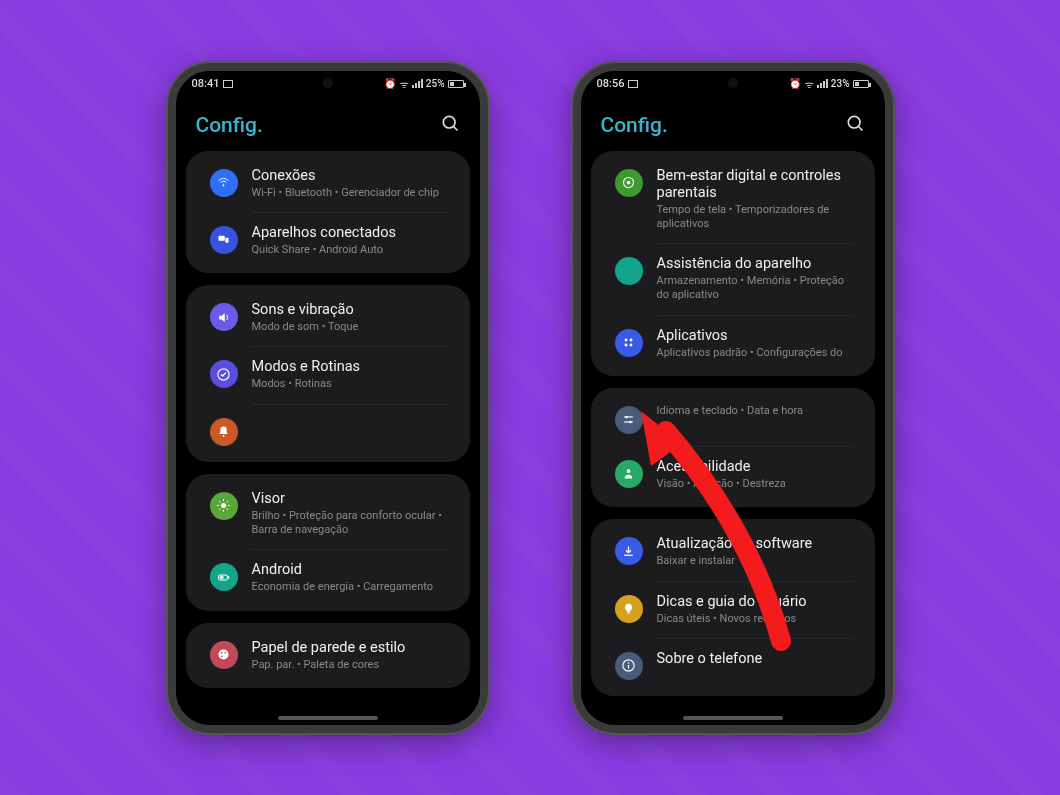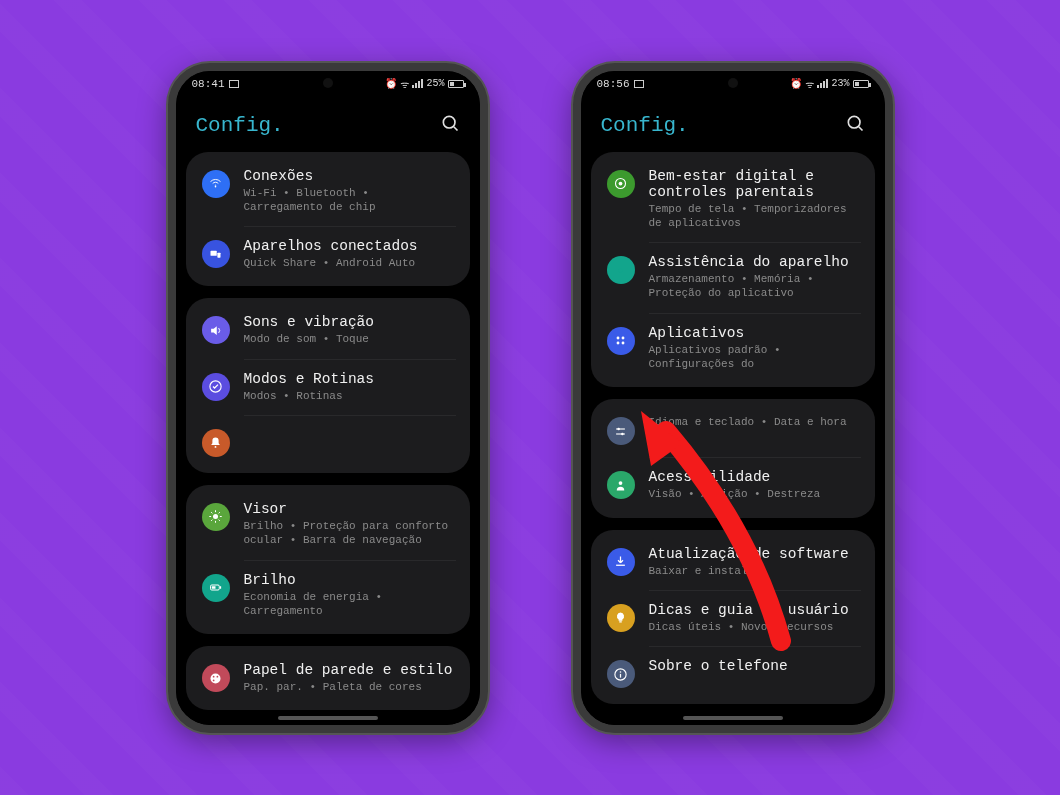--- a/index.html
+++ b/index.html
@@ -42,21 +42,20 @@
   .btn-right-1 { right: -6px; top: 130px; width: 4px; height: 60px; }
   .btn-right-2 { right: -6px; top: 200px; width: 4px; height: 40px; }
   .btn-left   { left: -6px;  top: 160px; width: 4px; height: 40px; }
 
   .screen {
     position: absolute;
     inset: 0;
     background: #000;
     border-radius: 34px;
     overflow: hidden;
-    font-family: Liberation Mono, monospace;
   }
   .camera-hole {
     position: absolute;
     top: 7px;
     left: 50%;
     transform: translateX(-50%);
     width: 10px;
     height: 10px;
     background: #111;
     border-radius: 50%;
@@ -117,21 +116,21 @@
 
   .content {
     padding: 0 10px 20px;
     display: flex;
     flex-direction: column;
     gap: 12px;
   }
   .card {
     background: #1c1c1e;
     border-radius: 22px;
-    padding: 4px 0;
+    padding: 4px 8px;
   }
   .item {
     display: flex;
     gap: 14px;
     padding: 12px 16px;
     align-items: flex-start;
     position: relative;
   }
   .item + .item::before {
     content:"";
@@ -228,21 +227,21 @@
         <div class="card">
           <div class="item">
             <div class="item-icon" style="background: rgb(46, 111, 245);">
               <svg viewBox="0 0 24 24">
                 <path d="M7.5 12a6 6 0 0 1 9 0M4 9a11 11 0 0 1 16 0M11 15a2 2 0 0 1 2 0" stroke="#fff" stroke-width="1.5" fill="none"></path>
                 <circle cx="12" cy="17" r="1.3" fill="#fff"></circle>
               </svg>
             </div>
             <div class="item-text">
               <div class="item-title">Conexões</div>
-              <div class="item-sub">Wi-Fi • Bluetooth • Carregamento de chip</div>
+              <div class="item-sub">Wi-Fi • Bluetooth • Gerenciador de chip</div>
             </div>
           </div>
           <div class="item">
             <div class="item-icon" style="background: rgb(56, 83, 224);">
               <svg viewBox="0 0 24 24">
                 <rect x="4" y="6" width="10" height="8" rx="1" fill="#fff"></rect>
                 <rect x="15" y="9" width="5" height="8" rx="1" fill="#fff"></rect>
               </svg>
             </div>
             <div class="item-text">
@@ -309,21 +308,21 @@
           </div>
           <div class="item">
             <div class="item-icon" style="background: rgb(18, 165, 140);">
               <svg viewBox="0 0 24 24">
                 <rect x="4" y="8" width="14" height="8" rx="2" fill="none" stroke="#fff" stroke-width="1.6"></rect>
                 <rect x="19" y="10" width="2" height="4" fill="#fff"></rect>
                 <rect x="6" y="10" width="6" height="4" fill="#fff"></rect>
               </svg>
             </div>
             <div class="item-text">
-              <div class="item-title">Brilho</div>
+              <div class="item-title">Android</div>
               <div class="item-sub">Economia de energia • Carregamento</div>
             </div>
           </div>
         </div>
         <div class="card">
           <div class="item">
             <div class="item-icon" style="background: rgb(193, 74, 90);">
               <svg viewBox="0 0 24 24">
                 <circle cx="12" cy="12" r="8" fill="#fff"></circle>
                 <circle cx="9" cy="9" r="1.4" fill="#c14a5a"></circle>

